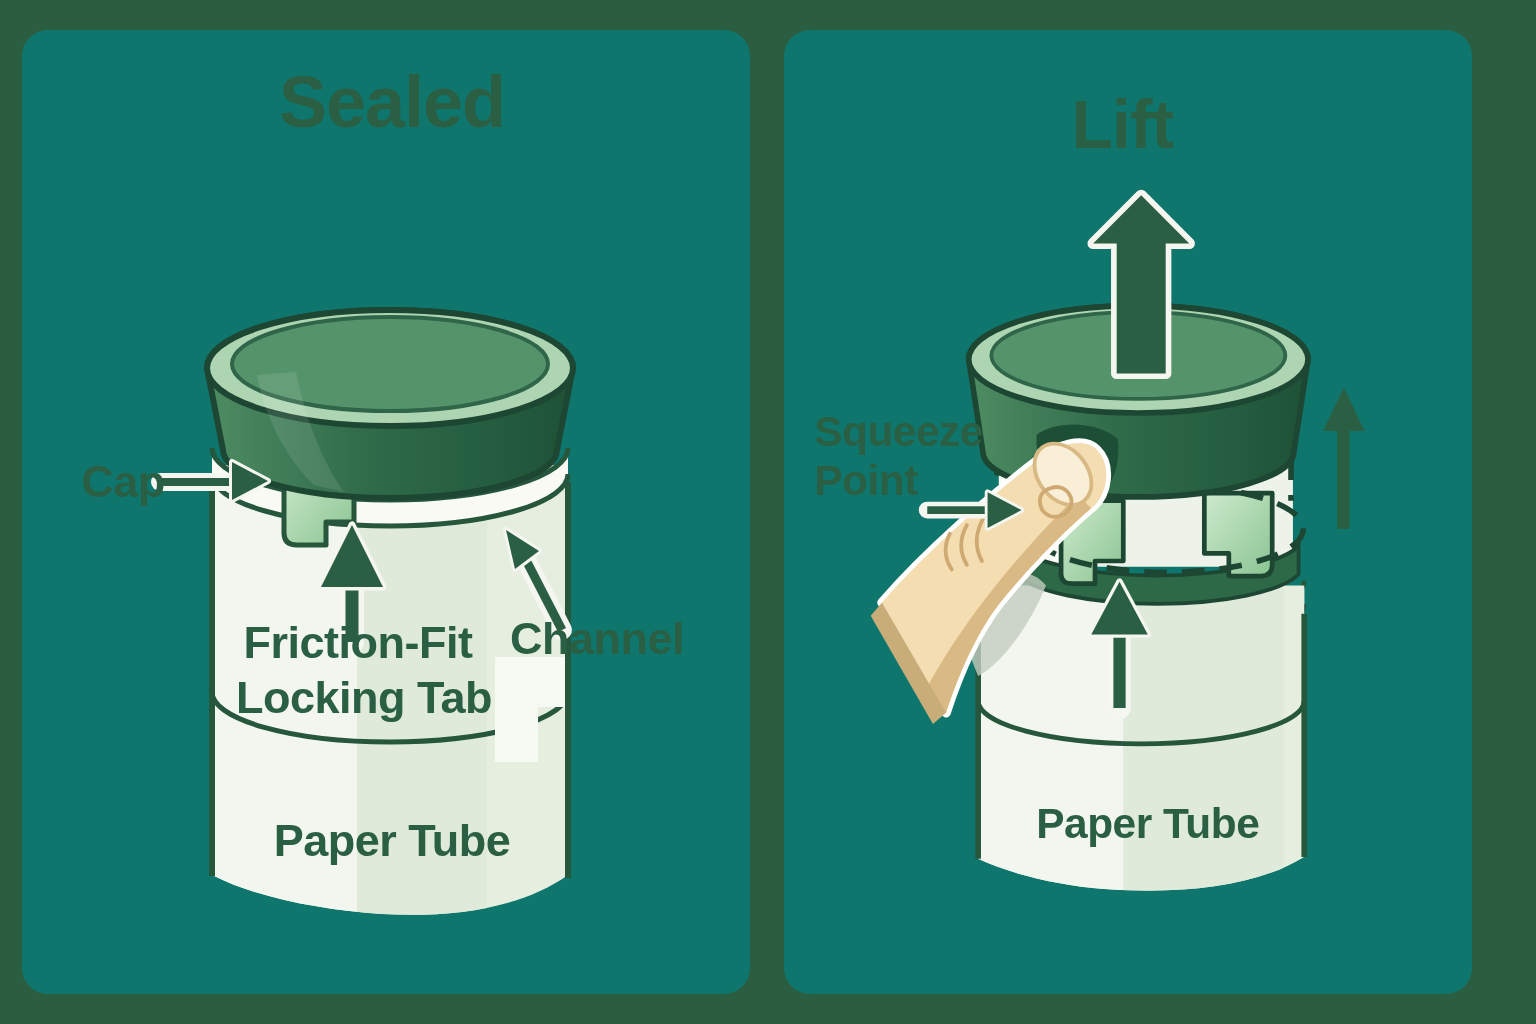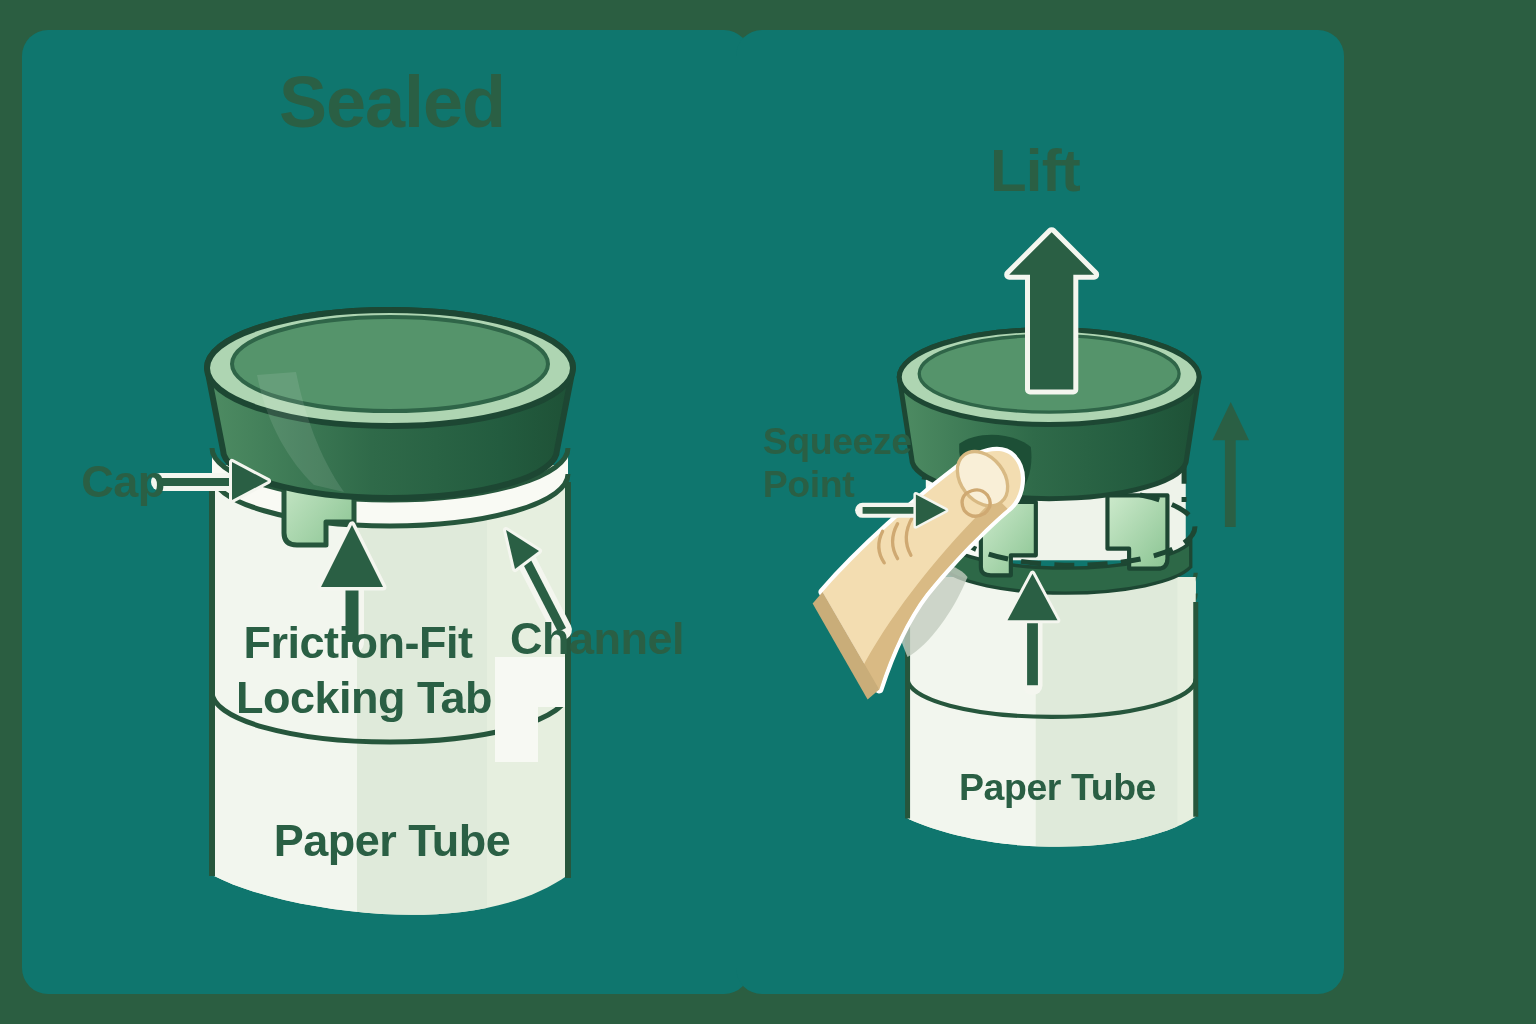--- a/index.html
+++ b/index.html
@@ -6,21 +6,21 @@
   body{
     width:1536px;height:1024px;position:relative;overflow:hidden;
     background:#2b5e41;
     font-family:"Liberation Sans", sans-serif;
   }
   .panel{
     position:absolute;top:30px;height:964px;
     background:#0f766e;border-radius:26px;overflow:hidden;
   }
   #panel-sealed{left:22px;width:728px;}
-  #panel-lift{left:736px;width:608px;}
+  #panel-lift{left:784px;width:688px;}
   .panel svg{position:absolute;left:0;top:0;width:100%;height:100%;display:block;}
   text{fill:#2a5f44;font-family:"Liberation Sans", sans-serif;font-weight:700;}
   .title{font-size:72px;letter-spacing:-1px;}
   .label{font-size:45px;letter-spacing:-0.5px;}
 </style>
 </head>
 <body>
 
 <div class="panel" id="panel-sealed">
   <svg viewBox="0 0 728 964">

